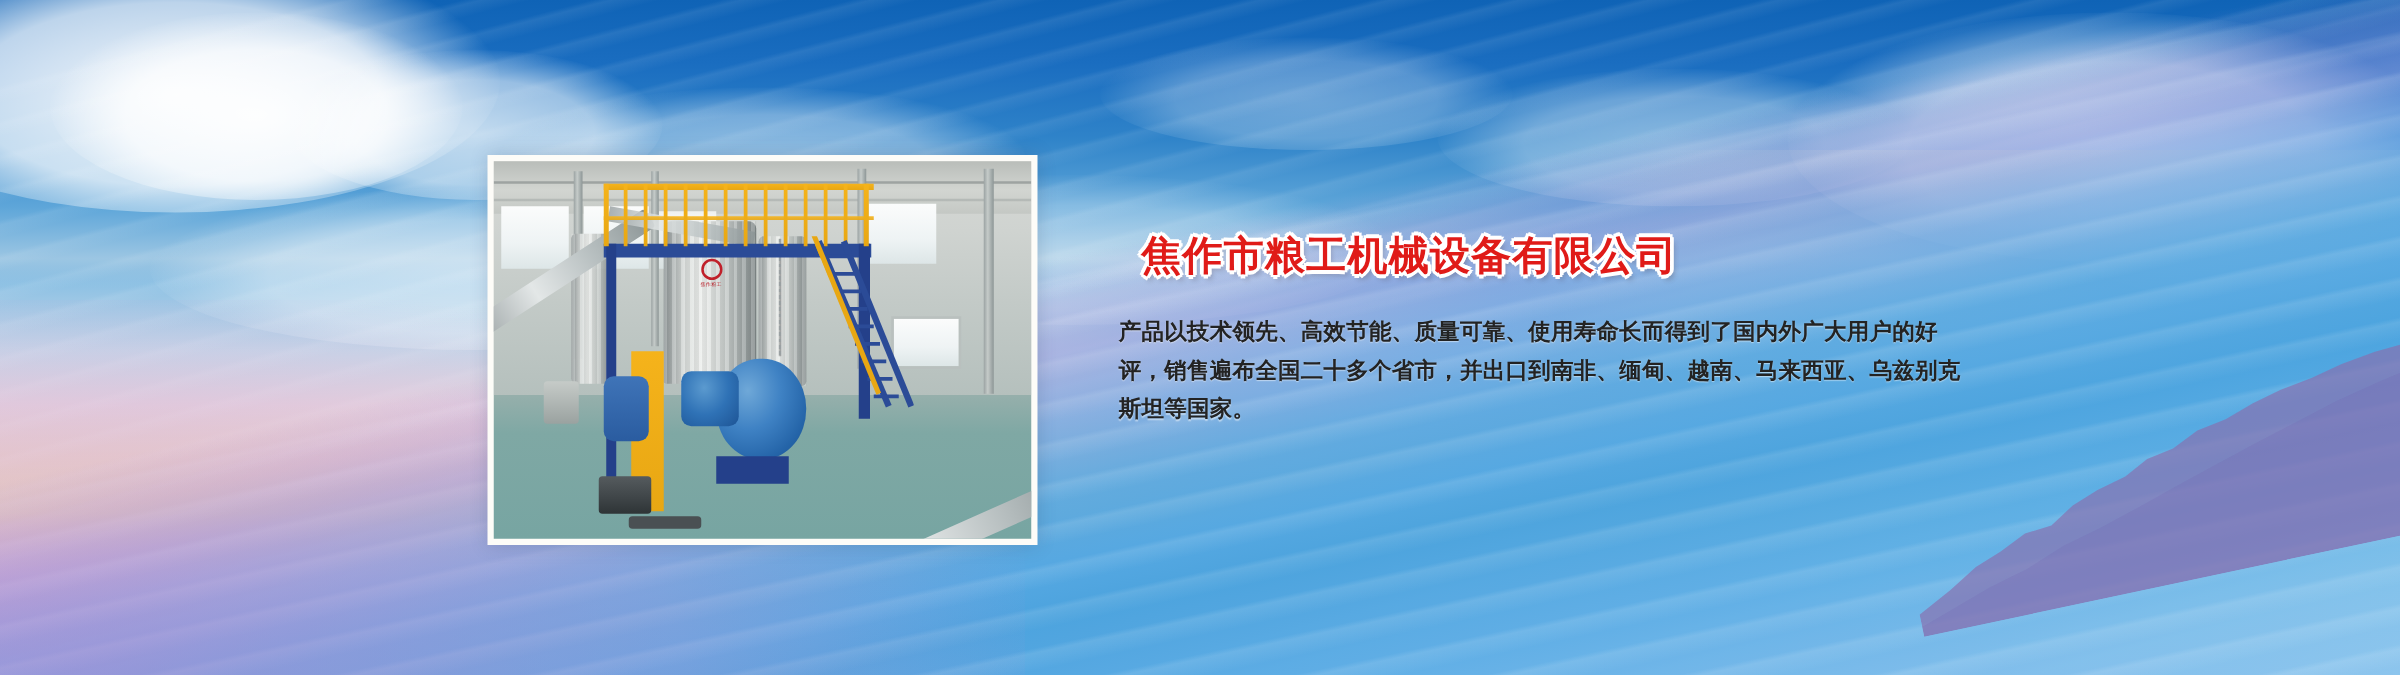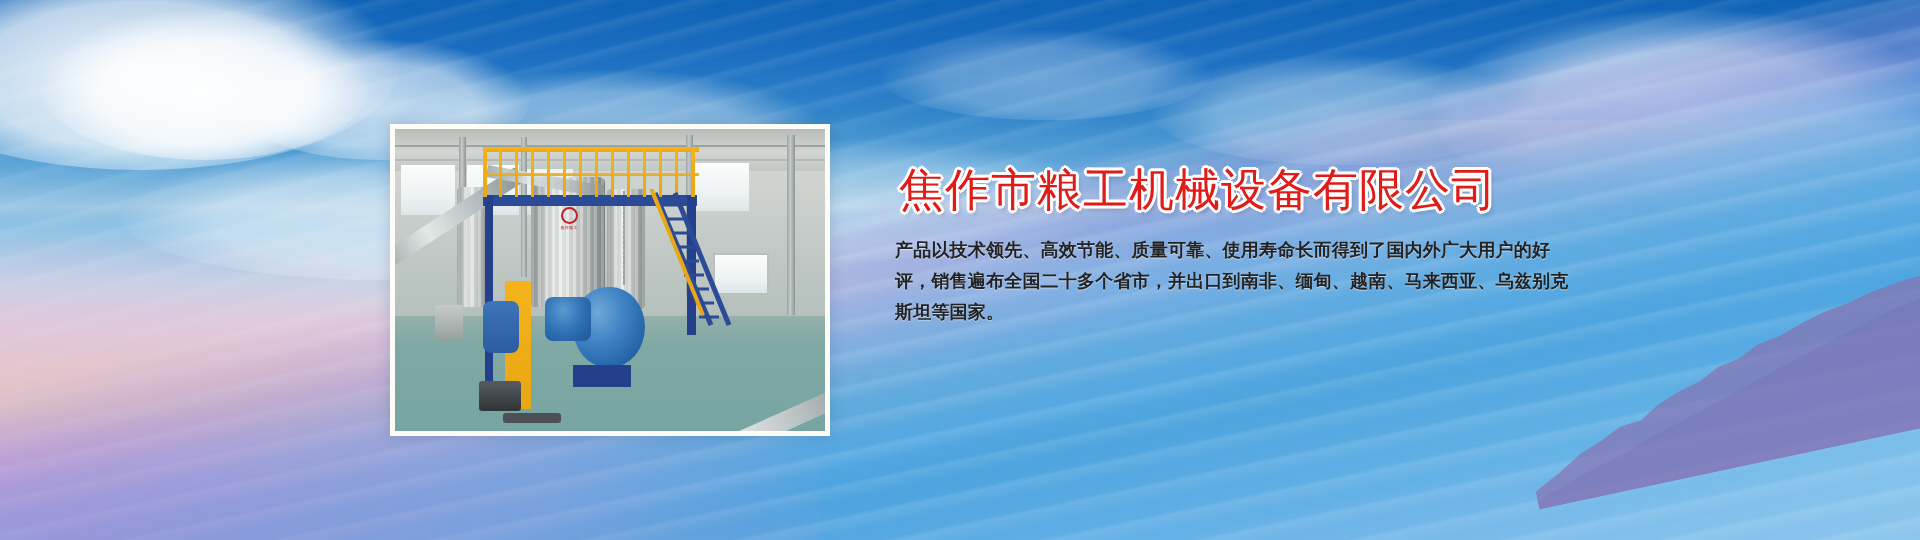--- a/index.html
+++ b/index.html
@@ -143,21 +143,21 @@
     background:radial-gradient(ellipse at 35% 32%,#6fa8d8 0%,#3f82c4 40%,#2464a8 75%,#1a4f8c 100%);}
   .ph-motor-b{position:absolute;border-radius:8px;
     background:radial-gradient(ellipse at 40% 30%,#5b9acf 0%,#2f72b6 50%,#1d5495 100%);}
   .ph-gbox{position:absolute;background:linear-gradient(180deg,#555b5e 0%,#3e4447 60%,#2e3436 100%);border-radius:3px;}
   .ph-ladder{position:absolute;}
   .ph-chain{position:absolute;width:2px;background:repeating-linear-gradient(180deg,#9aa0a2 0 3px,rgba(0,0,0,.25) 3px 5px);}
 
   
   .copy{position:absolute;left:895px;top:160px;width:700px;}
   .title{
-    margin:4px;font-size:45px;line-height:52px;font-weight:normal;letter-spacing:1px;
+    margin:18px;font-size:32px;line-height:52px;font-weight:bold;letter-spacing:1px;
     color:#e01b18;
     -webkit-text-stroke:0px;
     text-shadow:
       -2px 0 #fff, 2px 0 #fff, 0 -2px #fff, 0 2px #fff,
       -2px -2px #fff, 2px -2px #fff, -2px 2px #fff, 2px 2px #fff,
       -3px 0 #fff, 3px 0 #fff, 0 -3px #fff, 0 3px #fff,
       3px 4px 4px rgba(60,40,40,.28);
     white-space:nowrap;
   }
   .subbar{
@@ -167,21 +167,20 @@
     box-shadow:0 2px 5px rgba(20,50,110,.28);
   }
   .subbar span{
     color:#ffffff;font-size:20px;line-height:22px;font-weight:normal;letter-spacing:1.2px;
     white-space:nowrap;
   }
   .desc{
     margin:20px 0 0 0;width:690px;
     color:#232323;font-size:18px;line-height:31px;font-weight:bold;letter-spacing:.2px;
     text-shadow:0 1px 1px rgba(255,255,255,.5);
-    font-family:Liberation Mono, monospace;
   }
 </style>
 </head>
 <body>
 
 <div class="banner">
 
   <div class="sky-top"></div>
   <div class="cloud c1"></div>
   <div class="cloud c2"></div>

